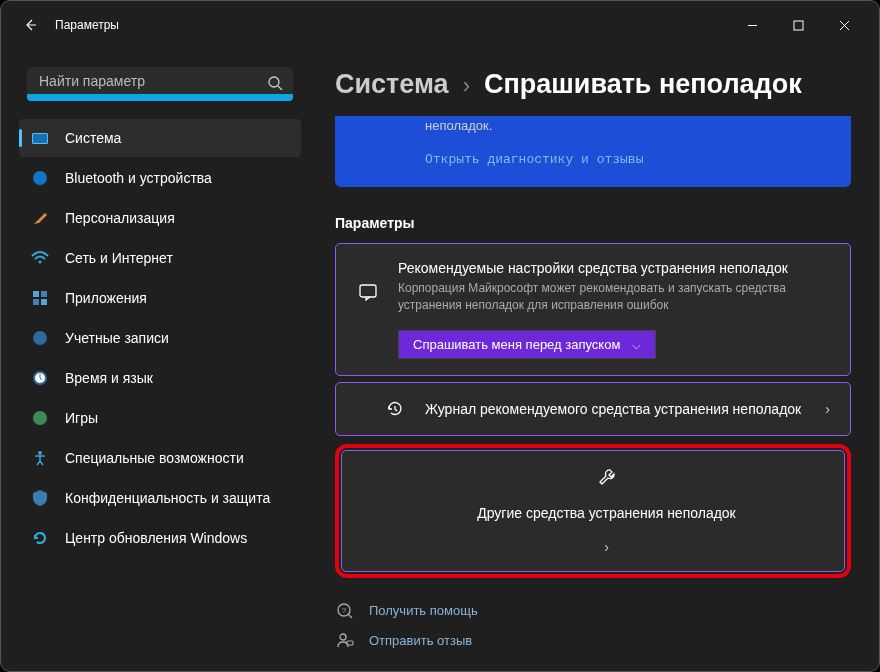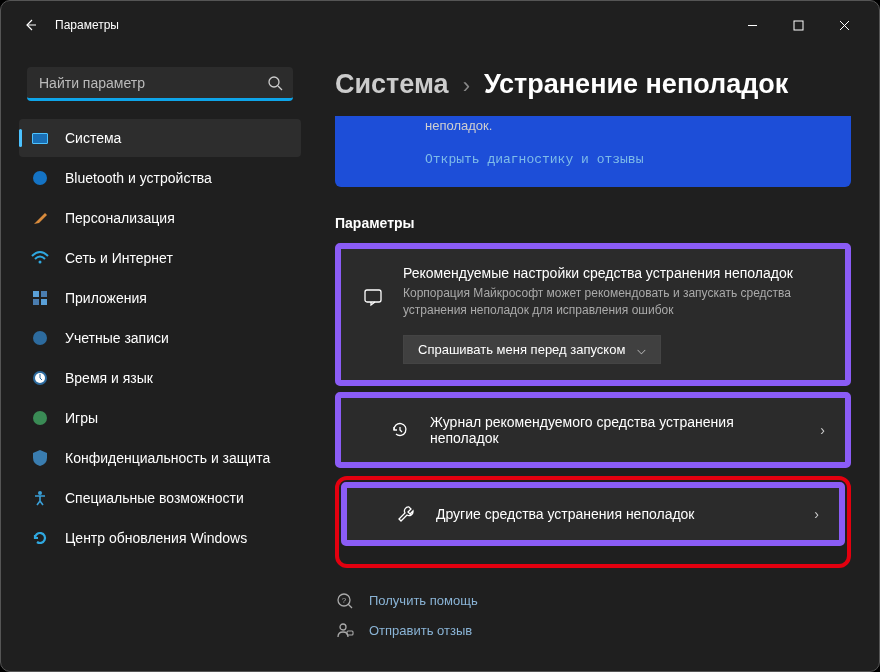--- a/index.html
+++ b/index.html
@@ -30,21 +30,21 @@
   .profile { display:flex; align-items:center; gap: 14px; padding: 12px 8px 18px 8px; }
   .avatar { width: 56px; height: 56px; border-radius: 50%; background: #d3a731; position:relative; overflow:hidden; flex-shrink:0; }
   .avatar::before { content:""; position:absolute; bottom:6px; left:14px; width:28px; height:28px; background:#f9d75e; border-radius:50%; }
   .avatar::after { content:""; position:absolute; bottom:-10px; left:10px; width:36px; height:20px; background:#fff; border-radius:50% 50% 0 0; }
   .profile-text { display:flex; flex-direction:column; gap:2px; }
   .profile-name { font-size: 14px; font-weight:600; }
   .profile-email { font-size: 12px; color:#999; filter: blur(3px); }
 
   .search { margin: 6px 8px 18px 8px; position:relative; }
   .search input {
-    width:100%; height: 34px; background:#2c2c2c; border:none; border-bottom:3px solid #0ea5e9;
+    width:100%; height: 34px; background:#2c2c2c; border:none; border-bottom:7px solid #0ea5e9;
     border-radius:4px; padding: 0 36px 0 12px; color:#fdba74; font-size:14px; outline:none;
   }
   .search input::placeholder { color:#bbb; }
   .search-icon { position:absolute; right:10px; top:8px; color:#ccc; }
 
   .nav { display:flex; flex-direction:column; gap:2px; overflow:hidden; }
   .nav-item {
     display:flex; align-items:center; gap: 16px; height: 38px;
     padding: 0 12px; border-radius: 4px; cursor:pointer; font-size:14px; color:#fff;
   }
@@ -63,45 +63,45 @@
   .top-card {
     background:#1d4ed8; border-radius:0 0 6px 6px; padding: 0 22px 20px 90px;
     color:#cfcfcf; font-size:13px; margin-bottom: 28px;
   }
   .top-card .snippet { color:#cfcfcf; margin-bottom: 18px; padding-top:2px; }
   .top-card a { color:#7fbce9; text-decoration:none; font-size:13px;font-family:Liberation Mono, monospace; }
 
   .section-label { font-size:14px; font-weight:600; margin-bottom: 12px; color:#fff; }
 
   .card {
-    background:#2b2b2b; border:6px solid #8b5cf6; border-radius:5px;
+    background:#2b2b2b; border:1px solid #8b5cf6; border-radius:5px;
     padding: 16px 20px; margin-bottom: 6px; display:flex; align-items:center; gap:18px;
   }
   .card.clickable { cursor:pointer;padding-left:47px; }
   .card .card-icon { width:24px; display:flex; justify-content:center; color:#fff; flex-shrink:0; }
   .card .card-body { flex:1; display:flex; flex-direction:column; gap:4px; }
   .card .card-title { font-size:14px; color:#fff; }
   .card .card-desc { font-size:12px; color:#aaa; line-height:1.4; }
   .card .chev { color:#ccc; font-size:14px; }
 
   .rec-card { flex-direction:row; align-items:flex-start; }
   .rec-card .card-icon { margin-top:22px; }
   .rec-card .card-body { gap:4px; }
   .rec-card .card-title { font-weight:400; }
   .dropdown {
-    margin-top:12px; background:#404040; border:1px solid #444; border-radius:0;
+    margin-top:12px; background:#6d28d9; border:1px solid #444; border-radius:0;
     padding: 6px 14px; display:inline-flex; align-items:flex-end; gap:12px;
     font-size:13px; color:#fff; cursor:pointer; width:fit-content;
   }
   .dropdown .dd-chev { font-size:11px; color:#ccc; }
 
   .highlighted-wrap {
     border: 4px solid #e3000f; border-radius:12px; padding:2px; margin-bottom:6px; margin-top:2px;
   }
-  .highlighted-wrap .card { margin-bottom:16px; }
+  .highlighted-wrap .card { margin-bottom:0;flex-direction:column; }
 
   .footer-links { margin-top:18px; display:flex; flex-direction:column; gap:12px; }
   .flink { display:flex; align-items:center; gap:14px; font-size:13px; color:#8ab4d6; cursor:pointer; }
   .flink .fi { width:20px; color:#aaa; display:flex; justify-content:center; }
 
   
   .ic-system { width:16px; height:11px; background:#1a6fb5; border:1px solid #4cc2ff; border-radius:1px; }
   .ic-dot { width:14px; height:14px; border-radius:50%; }
 </style>
 </head>
@@ -210,52 +210,52 @@
           <span>Время и язык</span>
         </div>
         <div class="nav-item">
           <span class="nav-icon">
               <span class="ic-dot" style="background:#3a8b55"></span>
             </span>
           <span>Игры</span>
         </div>
         <div class="nav-item">
           <span class="nav-icon">
+            <svg width="16" height="16" viewBox="0 0 16 16">
+                <circle cx="8" cy="3" r="2" fill="#3aa0d8"></circle>
+                <path d="M3 6 L13 6 M8 6 V11 M8 11 L5 15 M8 11 L11 15" stroke="#3aa0d8" stroke-width="1.6"></path>
+              </svg>
+          </span>
+          <span>Специальные возможности</span>
+        </div>
+        <div class="nav-item">
+          <span class="nav-icon">
             <svg width="14" height="16" viewBox="0 0 14 16">
                 <path d="M7 0 L14 3 V8 Q14 14 7 16 Q0 14 0 8 V3 Z" fill="#3a7db0"></path>
               </svg>
           </span>
           <span>Конфиденциальность и защита</span>
-        </div>
-        <div class="nav-item">
-          <span class="nav-icon">
-            <svg width="16" height="16" viewBox="0 0 16 16">
-                <circle cx="8" cy="3" r="2" fill="#3aa0d8"></circle>
-                <path d="M3 6 L13 6 M8 6 V11 M8 11 L5 15 M8 11 L11 15" stroke="#3aa0d8" stroke-width="1.6"></path>
-              </svg>
-          </span>
-          <span>Специальные возможности</span>
         </div>
         <div class="nav-item">
           <span class="nav-icon">
             <svg width="16" height="16" viewBox="0 0 16 16">
                 <path d="M3 8 A5 5 0 1 1 5 12" stroke="#2fa8e0" stroke-width="2.2" fill="none"></path>
                 <path d="M3 5 V8 H6" stroke="#2fa8e0" stroke-width="2.2" fill="none"></path>
               </svg>
           </span>
           <span>Центр обновления Windows</span>
         </div>
       </div>
     </div>
 
     <div class="main">
       <div class="breadcrumb">
         <span class="crumb">Система</span>
         <span class="sep">›</span>
-        <span class="current">Устранение неполадок</span>
+        <span class="current">Спрашивать неполадок</span>
       </div>
 
       <div class="top-card">
         <div class="snippet">неполадок.</div>
         <a href="#">Открыть диагностику и отзывы</a>
       </div>
 
       <div class="section-label">Параметры</div>
 
       <div class="card rec-card">

